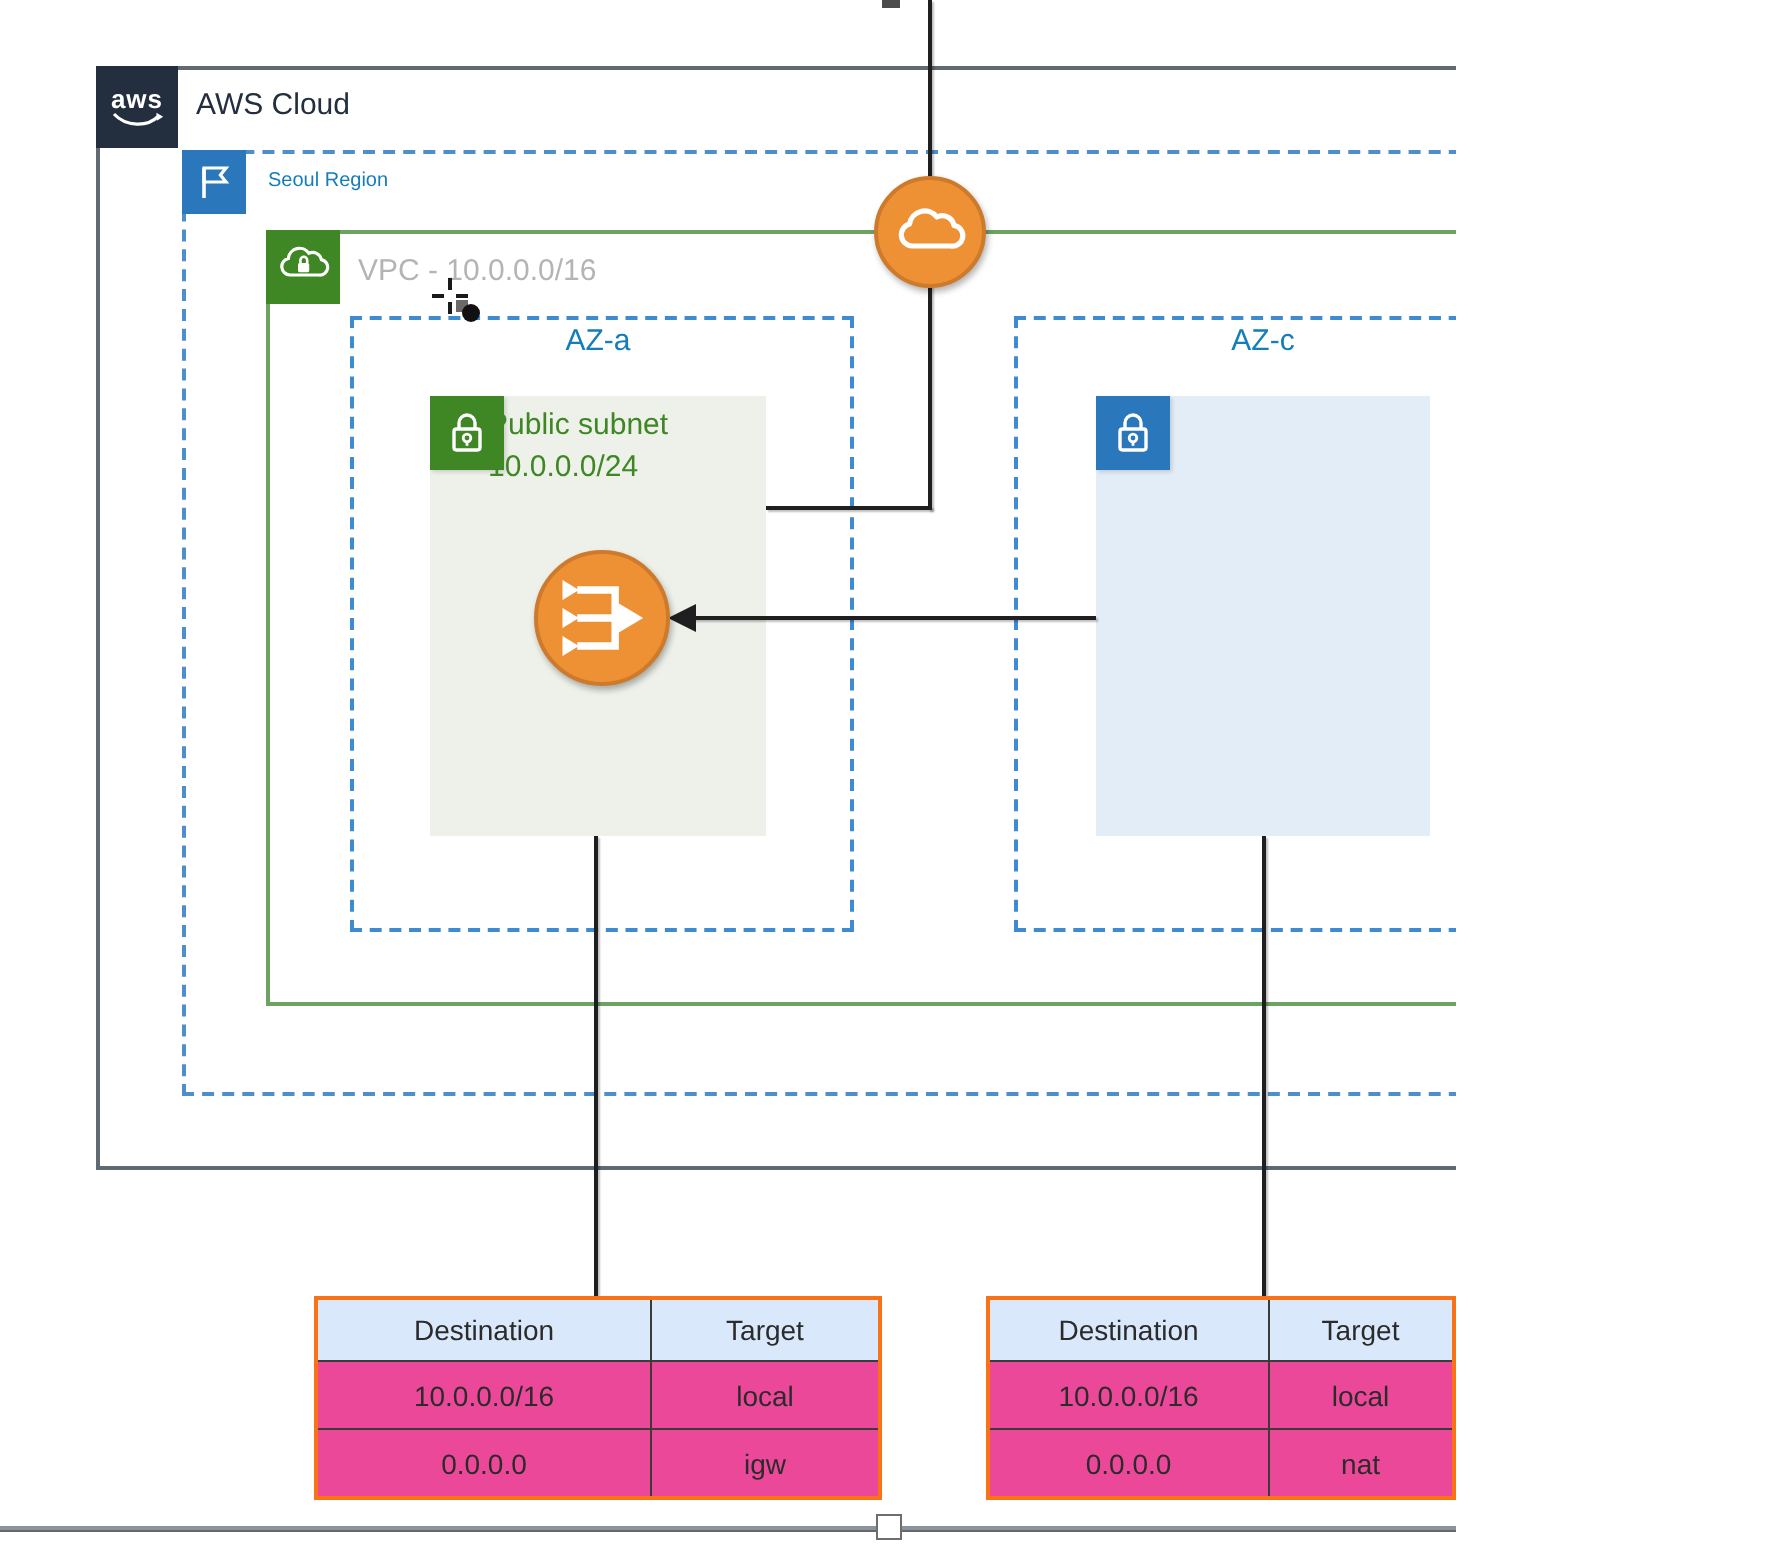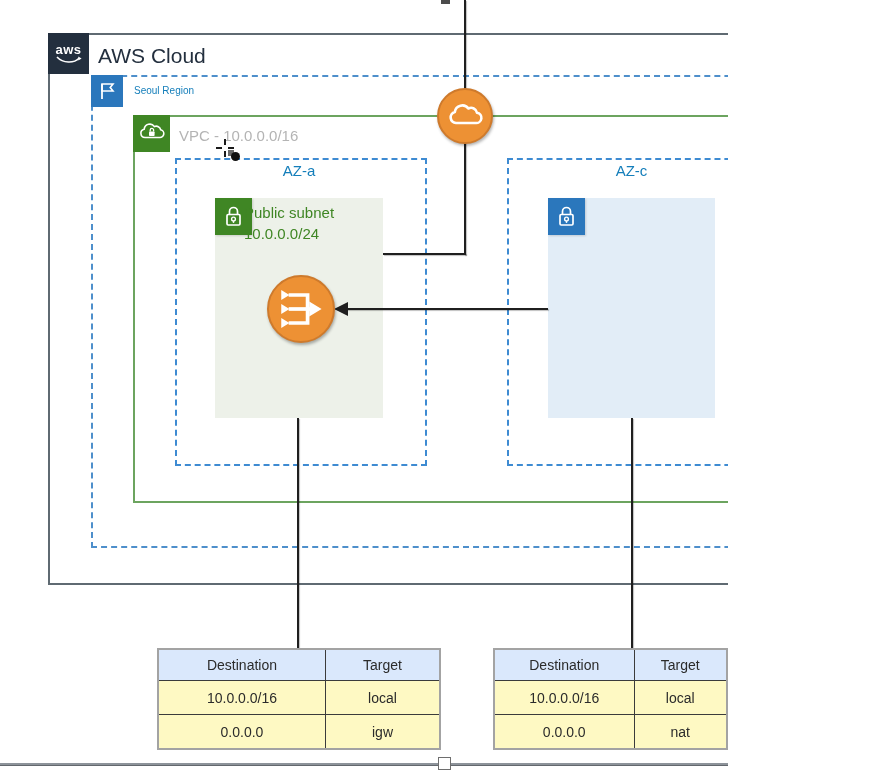--- a/index.html
+++ b/index.html
@@ -21,21 +21,21 @@
   html,body{margin:0;padding:0;background:#fff;}
   body{font-family:"Liberation Sans", sans-serif;}
   #canvas{position:relative;width:728px;height:772px;background:#ffffff;overflow:hidden;}
 
   .abs{position:absolute;}
 
   
   .aws-cloud{left:48px;top:33px;width:830px;height:548px;border:2px solid var(--cloud-border);background:transparent;}
   .aws-logo{left:48px;top:33px;width:41px;height:41px;background:var(--aws-dark);color:#fff;display:flex;flex-direction:column;align-items:center;justify-content:center;z-index:3;}
   .aws-logo .t{font-size:13px;font-weight:bold;line-height:12px;letter-spacing:.5px;}
-  .cloud-label{left:98px;top:44px;font-size:21px;color:#232F3E;z-index:3;}
+  .cloud-label{left:98px;top:44px;font-size:15px;color:#232F3E;z-index:3;}
 
   .region{left:91px;top:75px;width:746px;height:469px;border:2px dashed var(--region-dash);}
   .flag-icon{left:91px;top:75px;width:32px;height:32px;background:var(--blue-icon);display:flex;align-items:center;justify-content:center;z-index:3;}
   .region-label{left:134px;top:85px;font-size:10px;color:var(--region-blue);z-index:3;}
 
   .vpc{left:133px;top:115px;width:663px;height:384px;border:2px solid var(--vpc-green);}
   .vpc-icon{left:133px;top:115px;width:37px;height:37px;background:var(--green);display:flex;align-items:center;justify-content:center;z-index:3;}
   .vpc-label{left:179px;top:127px;font-size:15px;color:#B4B4B4;z-index:3;}
 
   .az{border:2px dashed var(--az-dash);}
@@ -68,22 +68,22 @@
   .round-icon{border-radius:50%;background:var(--orange);border:2px solid var(--orange-border);display:flex;align-items:center;justify-content:center;z-index:4;box-shadow:1px 2px 3px rgba(0,0,0,.3);}
   .igw{left:437px;top:88px;width:52px;height:52px;}
   .nat{left:267px;top:275px;width:64px;height:64px;}
 
   
   .rt{position:absolute;border-collapse:collapse;background:#fff;z-index:4;}
   .rt-public{left:157px;top:648px;}
   .rt-private{left:493px;top:648px;}
   .rt th,.rt td{border:1px solid #3b3b3b;text-align:center;font-size:14px;color:#2b2b2b;font-weight:normal;padding:0;}
   .rt th{background:var(--table-head);height:30px;}
-  .rt td{height:33px;background:#fef9c3;}
-  .rt{border:2px solid #a3a3a3;}
+  .rt td{height:33px;background:#ec4899;}
+  .rt{border:2px solid #f97316;}
   .rt-public .c1{width:166px;} .rt-public .c2{width:113px;}
   .rt-private .c1{width:164px;} .rt-private .c2{width:111px;}
 
   
   .bottom-line{left:0;top:763px;width:896px;height:2px;background:#8d939a;border-bottom:1px solid #63686e;z-index:5;}
   .bottom-handle{left:438px;top:757px;width:11px;height:11px;background:#fff;border:1px solid #6e6e6e;z-index:6;}
   .top-handle{left:441px;top:0;width:9px;height:4px;background:#4c4c4c;z-index:6;}
 
   
   .cursor-part{background:#1a1a1a;z-index:7;}

